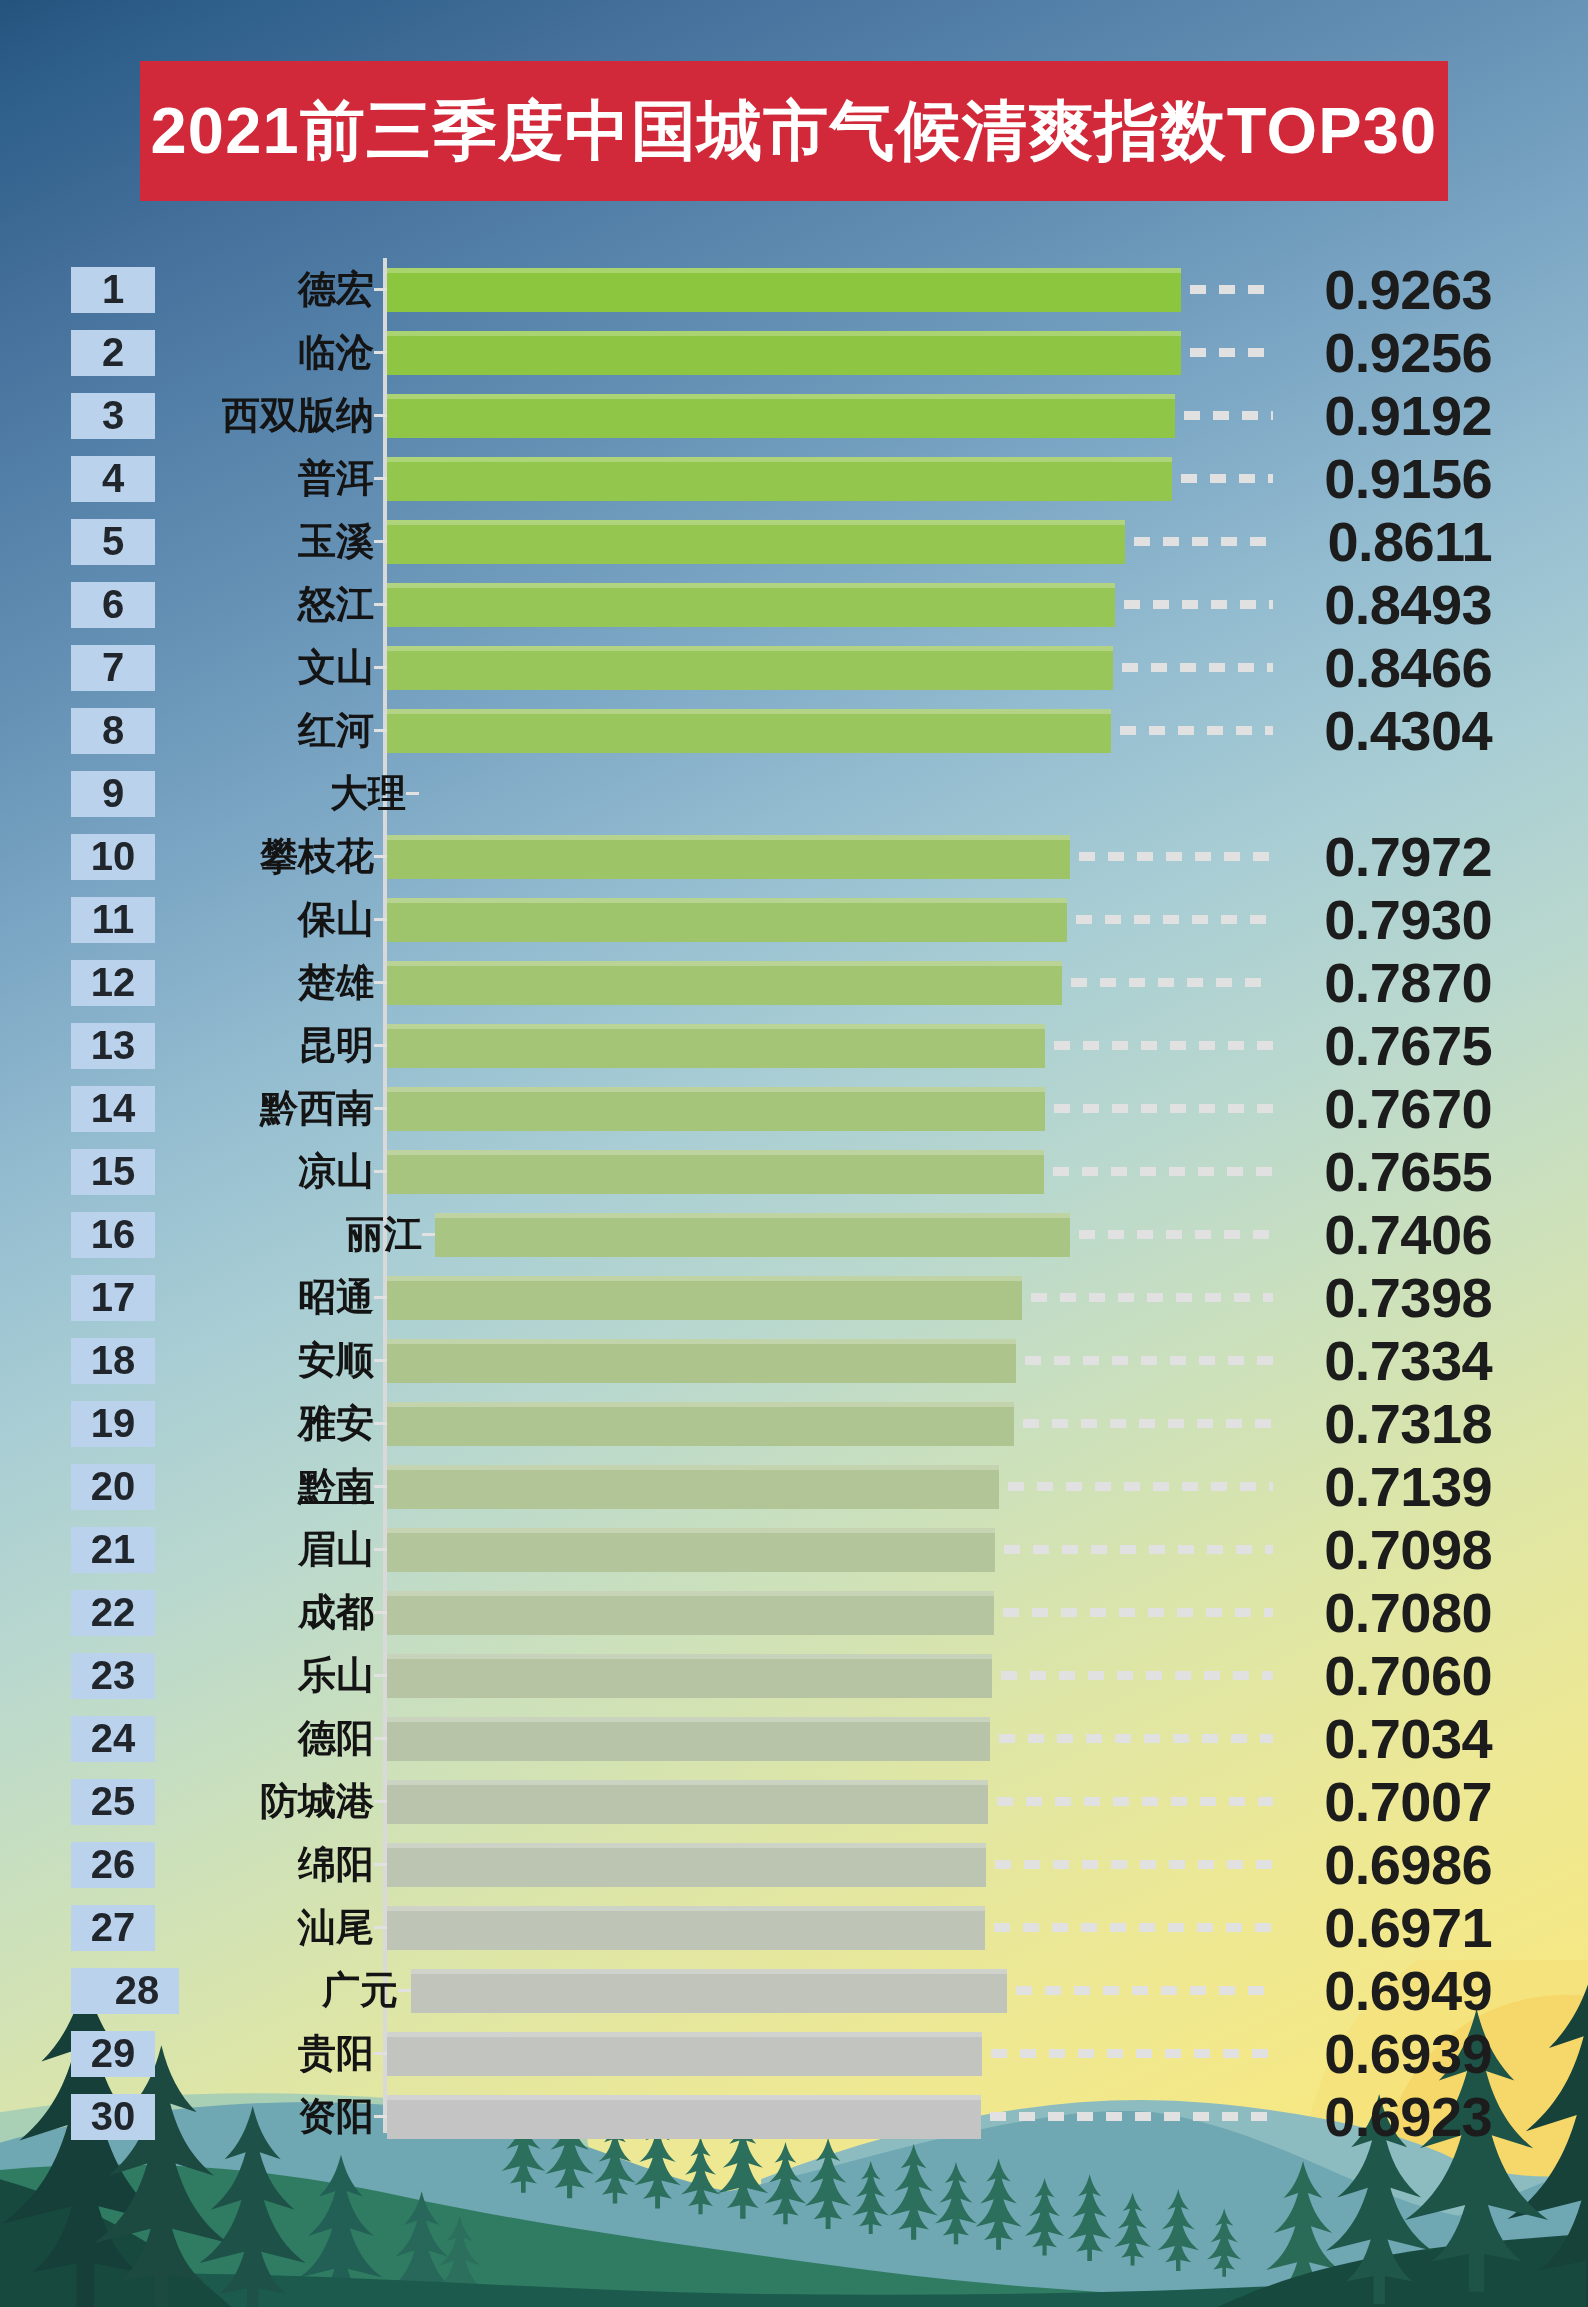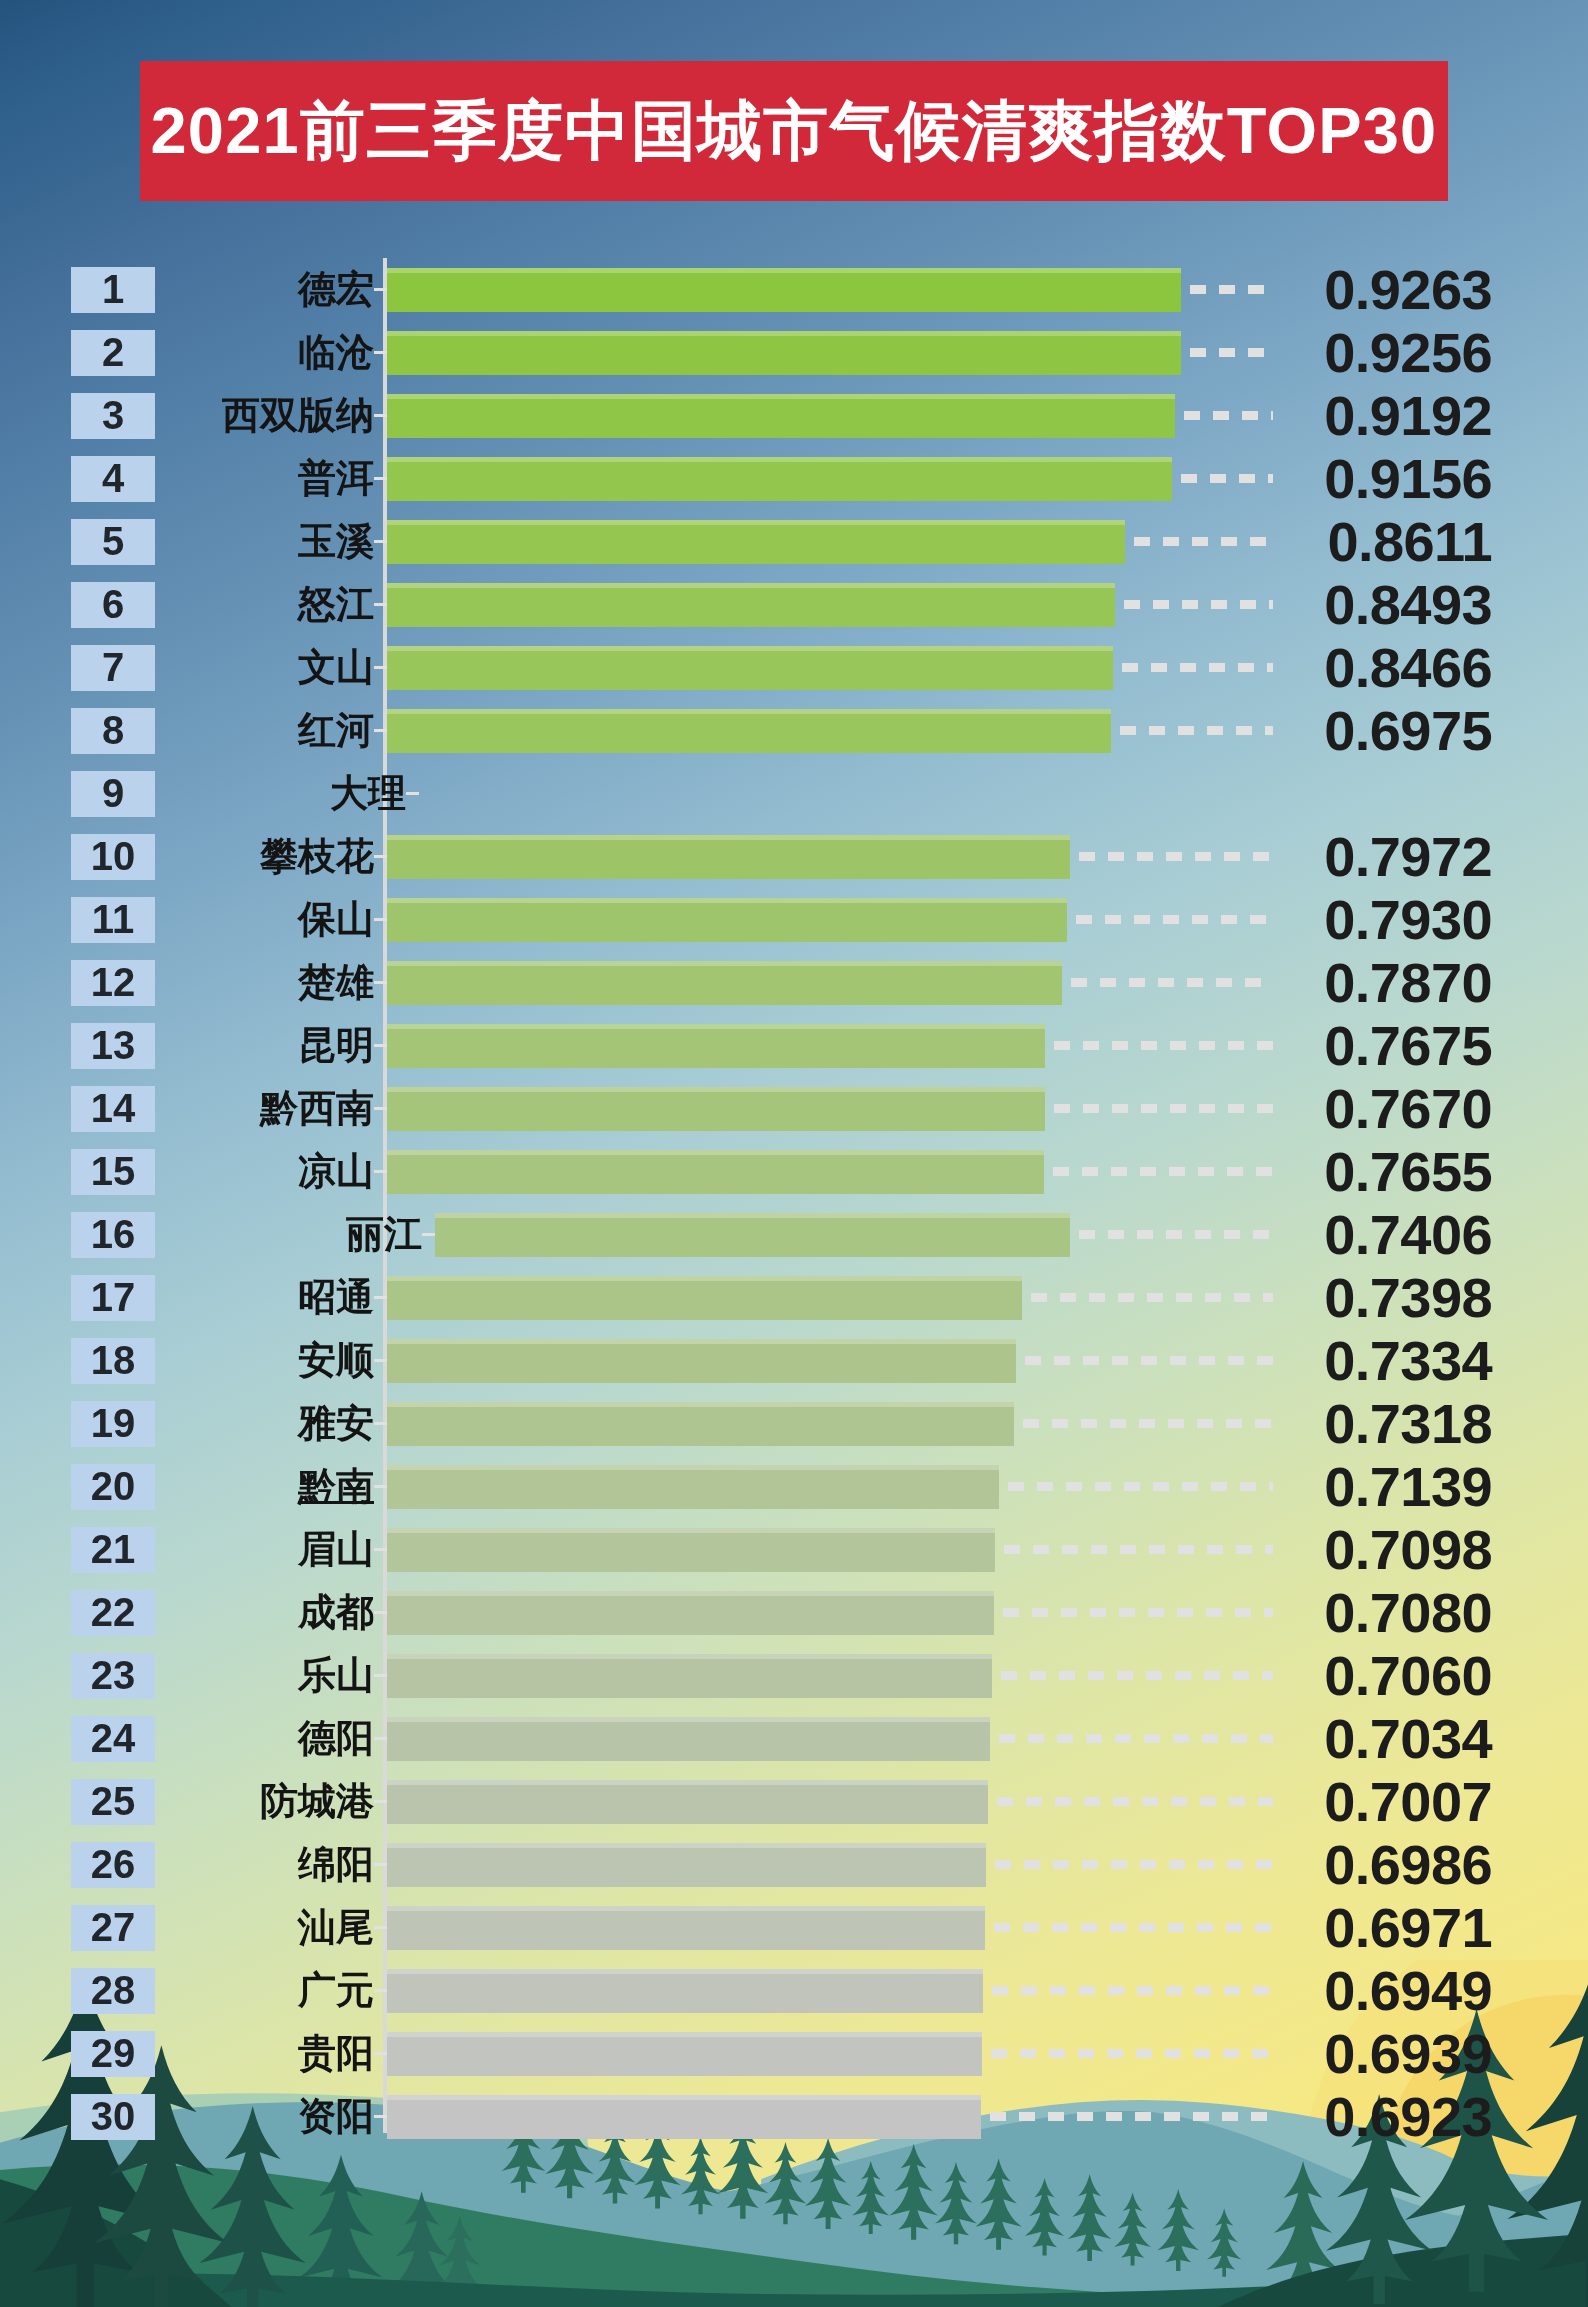--- a/index.html
+++ b/index.html
@@ -169,21 +169,21 @@
       <div class="val" style="color: rgb(28, 28, 28);">0.8466</div>
     </div>
   </div>
         <div class="row">
     <div class="rank" style="background: rgb(186, 210, 236); color: rgb(32, 38, 44);">8</div>
     <div class="city" style="color: rgb(20, 20, 20);">红河</div>
     <div class="tick" style="background: rgb(225, 225, 225);"></div>
     <div class="bar-area">
       <div class="bar" style="width: 724px; background: linear-gradient(rgba(255, 255, 255, 0.25) 0px, rgba(255, 255, 255, 0.25) 4.9px, rgba(255, 255, 255, 0) 4.9px), rgb(154, 198, 94);"></div>
       <div class="leader" style="background: repeating-linear-gradient(90deg, rgb(225, 225, 225) 0px, rgb(225, 225, 225) 16px, transparent 16px, transparent 29px);"></div>
-      <div class="val" style="color: rgb(28, 28, 28);">0.6975</div>
+      <div class="val" style="color: rgb(28, 28, 28);">0.4304</div>
     </div>
   </div>
         <div class="row">
     <div class="rank" style="background: rgb(186, 210, 236); color: rgb(32, 38, 44);">9</div>
     <div class="city" style="color: rgb(20, 20, 20); padding-left: 32px;">大理</div>
     <div class="tick" style="background: rgb(225, 225, 225);"></div>
   </div>
         <div class="row">
     <div class="rank" style="background: rgb(186, 210, 236); color: rgb(32, 38, 44);">10</div>
     <div class="city" style="color: rgb(20, 20, 20);">攀枝花</div>
@@ -358,21 +358,21 @@
     <div class="rank" style="background: rgb(186, 210, 236); color: rgb(32, 38, 44);">27</div>
     <div class="city" style="color: rgb(20, 20, 20);">汕尾</div>
     <div class="tick" style="background: rgb(225, 225, 225);"></div>
     <div class="bar-area">
       <div class="bar" style="width: 598px; background: linear-gradient(rgba(255, 255, 255, 0.25) 0px, rgba(255, 255, 255, 0.25) 4.9px, rgba(255, 255, 255, 0) 4.9px), rgb(190, 196, 182);"></div>
       <div class="leader" style="background: repeating-linear-gradient(90deg, rgb(225, 225, 225) 0px, rgb(225, 225, 225) 16px, transparent 16px, transparent 29px);"></div>
       <div class="val" style="color: rgb(28, 28, 28);">0.6971</div>
     </div>
   </div>
         <div class="row">
-    <div class="rank" style="background: rgb(186, 210, 236); color: rgb(32, 38, 44);">28</div>
+    <div class="rank" style="background: rgb(186, 210, 236); color: rgb(32, 38, 44); padding-left: 24px;">28</div>
     <div class="city" style="color: rgb(20, 20, 20);">广元</div>
     <div class="tick" style="background: rgb(225, 225, 225);"></div>
     <div class="bar-area">
       <div class="bar" style="width: 596px; background: linear-gradient(rgba(255, 255, 255, 0.25) 0px, rgba(255, 255, 255, 0.25) 4.9px, rgba(255, 255, 255, 0) 4.9px), rgb(192, 196, 187);"></div>
       <div class="leader" style="background: repeating-linear-gradient(90deg, rgb(225, 225, 225) 0px, rgb(225, 225, 225) 16px, transparent 16px, transparent 29px);"></div>
       <div class="val" style="color: rgb(28, 28, 28);">0.6949</div>
     </div>
   </div>
         <div class="row">
     <div class="rank" style="background: rgb(186, 210, 236); color: rgb(32, 38, 44);">29</div>

